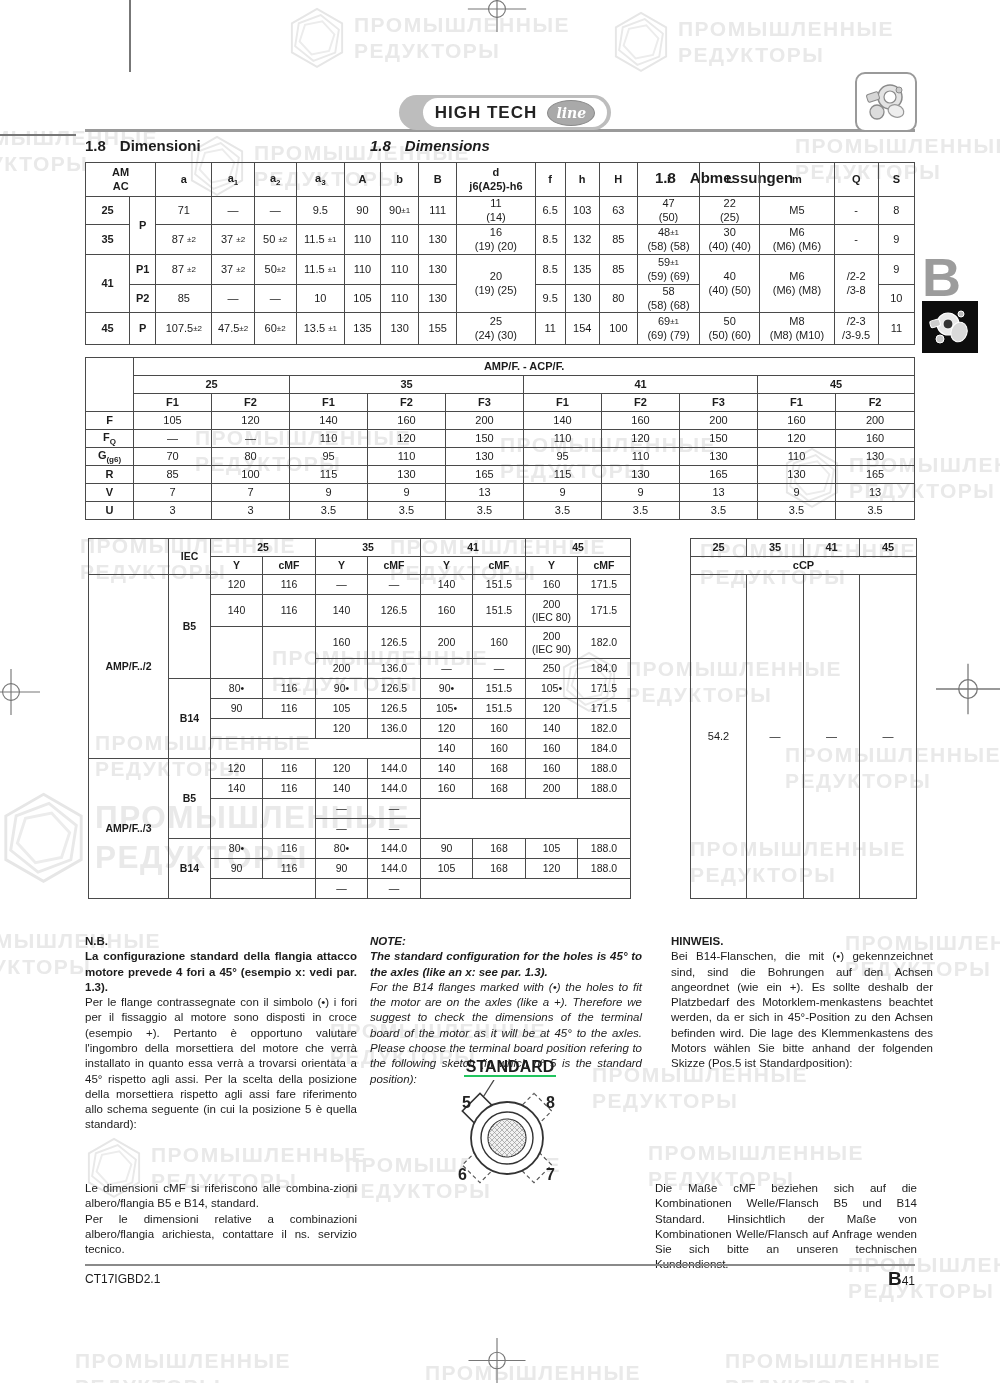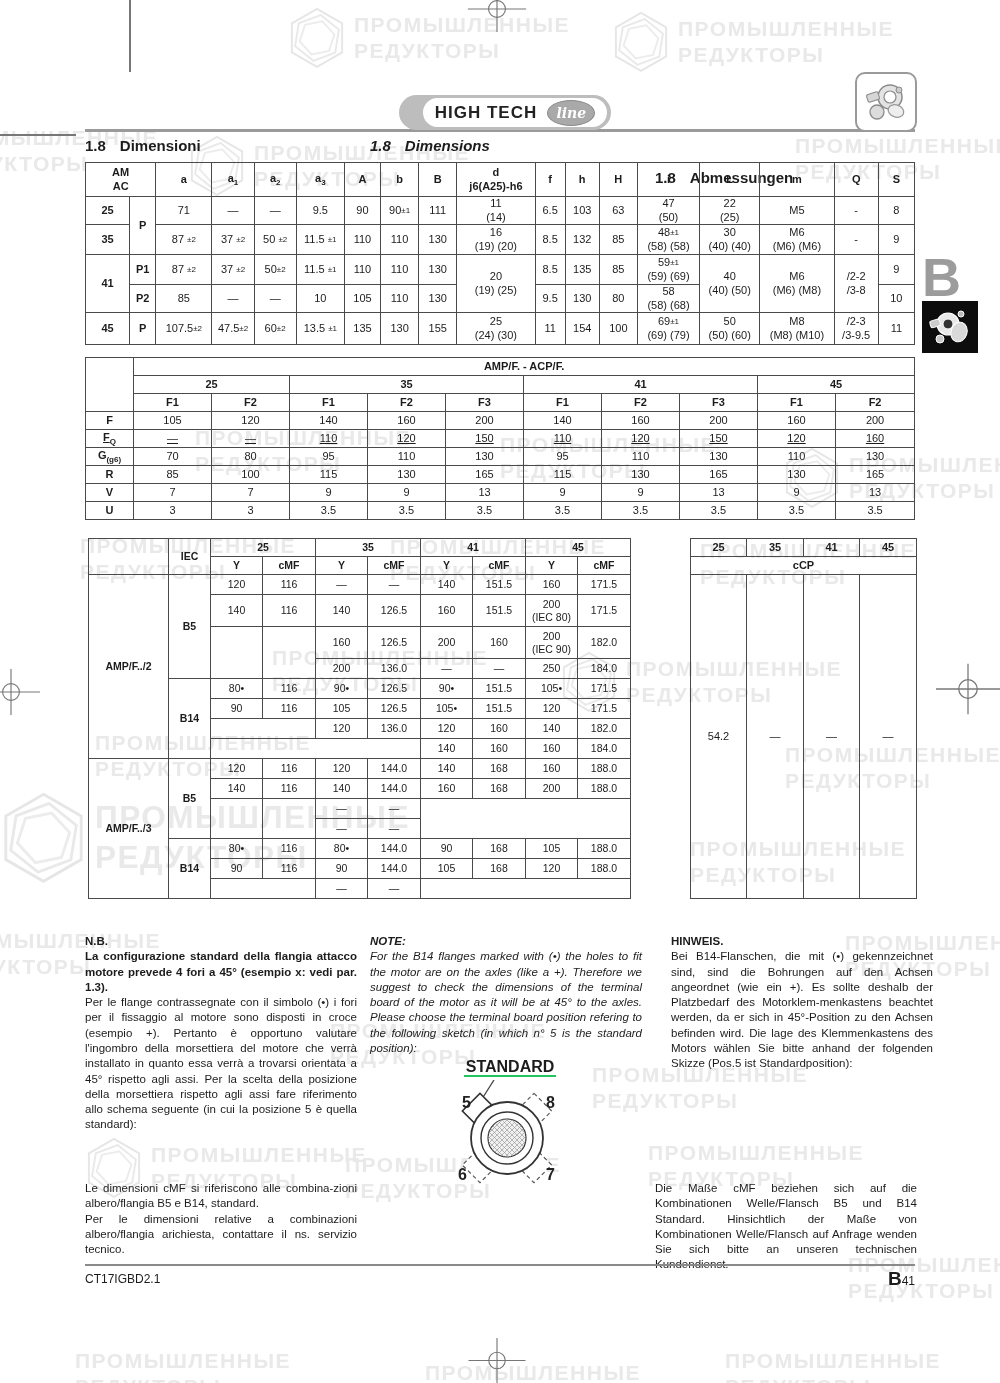--- a/index.html
+++ b/index.html
@@ -510,21 +510,21 @@
           <td>120</td>
           <td>140</td>
           <td>160</td>
           <td>200</td>
           <td>140</td>
           <td>160</td>
           <td>200</td>
           <td>160</td>
           <td>200</td>
         </tr>
-        <tr style="height: 18px; text-decoration: underline;">
+        <tr style="height: 18px;">
           <td class="b">F<sub class="sb">Q</sub></td>
           <td>—</td>
           <td>—</td>
           <td>110</td>
           <td>120</td>
           <td>150</td>
           <td>110</td>
           <td>120</td>
           <td>150</td>
           <td>120</td>
@@ -781,20 +781,21 @@
       </tbody>
     </table>
 
   <div class="note n-it">
     <span class="ttl">N.B.</span>
     <span class="bld">La configurazione standard della flangia attacco motore prevede 4 fori a 45° (esempio x: vedi par. 1.3).</span>
     <span>Per le flange contrassegnate con il simbolo (•) i fori per il fissaggio al motore sono disposti in croce (esempio +). Pertanto è opportuno valutare l'ingombro della morsettiera del motore che verrà installato in quanto essa verrà a trovarsi orientata a 45° rispetto agli assi. Per la scelta della posizione della morsettiera rispetto agli assi fare riferimento allo schema seguente (in cui la posizione 5 è quella standard):</span>
   </div>
   <div class="note note-en n-en">
     <span class="ttl">NOTE:</span>
+    <span class="bld">The standard configuration for the holes is 45° to the axles (like an x: see par. 1.3).</span>
     <span>For the B14 flanges marked with (•) the holes to fit the motor are on the axles (like a +). Therefore we suggest to check the dimensions of the terminal board of the motor as it will be at 45° to the axles. Please choose the terminal board position refering to the following sketch (in which n° 5 is the standard position):</span>
   </div>
   <div class="note n-de">
     <span class="ttl">HINWEIS.</span>
     <span>Bei B14-Flanschen, die mit (•) gekennzeichnet sind, sind die Bohrungen auf den Achsen angeordnet (wie ein +). Es sollte deshalb der Platzbedarf des Motorklem-menkastens beachtet werden, da er sich in 45°-Position zu den Achsen befinden wird. Die lage des Klemmenkastens des Motors wählen Sie bitte anhand der folgenden Skizze (Pos.5 ist Standardposition):</span>
   </div>
 
   <div class="std-label"><span>STANDARD</span></div>
   <svg class="diagram" width="170" height="104" viewBox="0 0 170 104">
     <defs>

